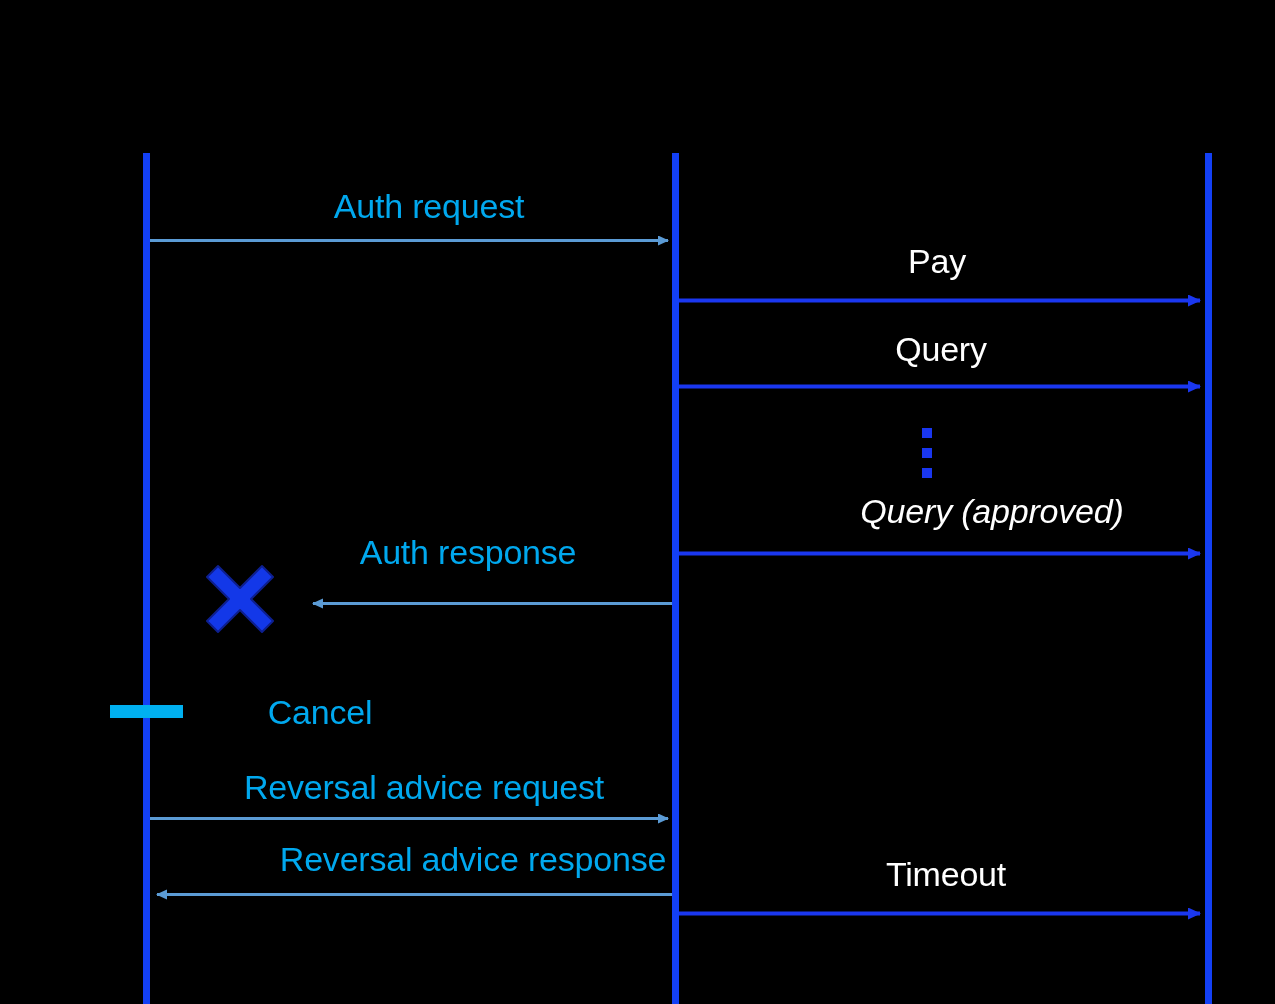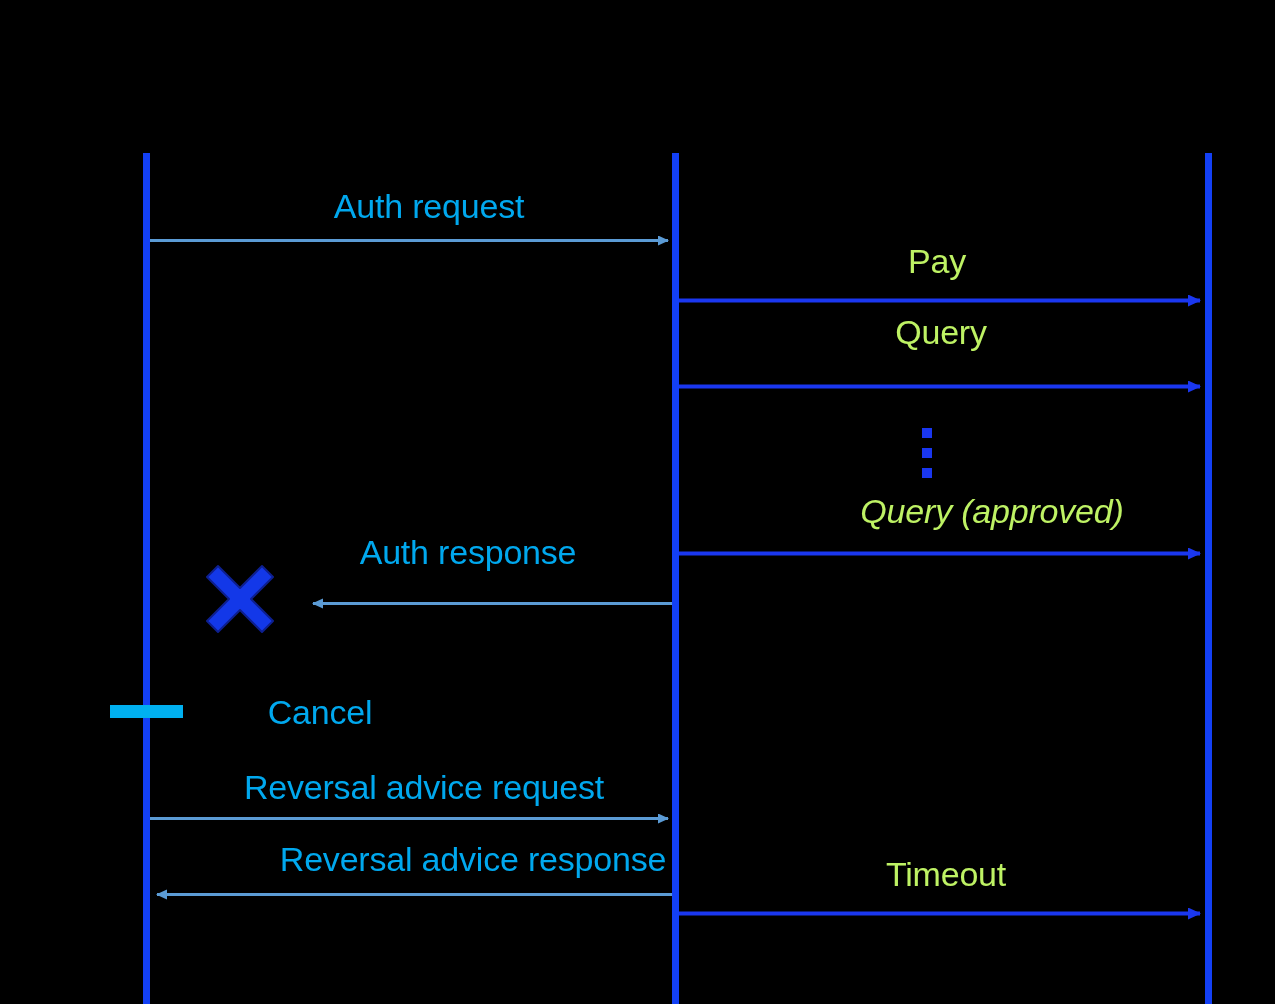--- a/index.html
+++ b/index.html
@@ -25,21 +25,21 @@
   }
   .msg-label {
     position: absolute;
     white-space: nowrap;
     font-family: "Liberation Sans", sans-serif;
     font-size: 34px;
     line-height: 1;
     letter-spacing: -0.2px;
   }
   .label-cyan { color: #00a8ee; }
-  .label-blue { color: #bef264; }
+  .label-blue { color: #ffffff; }
 </style>
 </head>
 <body>
 
 <div id="canvas">
 
   <svg class="diagram" viewBox="0 0 1275 1004">
     <defs>
       <marker id="arrow-cyan" markerWidth="12" markerHeight="12" refX="10" refY="5" orient="auto" markerUnits="userSpaceOnUse">
         <path d="M0,0 L11,5 L0,10 z" fill="#5b9bd5"></path>
@@ -86,21 +86,21 @@
       <rect x="922" y="428" width="10" height="10" fill="#1a37f0"></rect>
       <rect x="922" y="448" width="10" height="10" fill="#1a37f0"></rect>
       <rect x="922" y="468" width="10" height="10" fill="#1a37f0"></rect>
     </g>
   </svg>
 
   <div class="msg-label label-cyan" style="left:429px; top:206px; transform:translate(-50%,-50%);">Auth request</div>
 
   <div class="msg-label label-blue" style="left:937px; top:261px; transform:translate(-50%,-50%);">Pay</div>
 
-  <div class="msg-label label-blue" style="left:941px; top:332px; transform:translate(-50%,-50%);text-align:center;">Query</div>
+  <div class="msg-label label-blue" style="left:941px; top:349px; transform:translate(-50%,-50%);text-align:center;">Query</div>
 
   <div class="msg-label label-blue" style="left:992px; top:511px; transform:translate(-50%,-50%);font-style:italic;">Query (approved)</div>
 
   <div class="msg-label label-cyan" style="left:424px; top:787px; transform:translate(-50%,-50%);">Reversal advice request</div>
 
   <div class="msg-label label-cyan" style="left:468px; top:552px; transform:translate(-50%,-50%);">Auth response</div>
 
   <div class="msg-label label-cyan" style="left:439px; top:859px; transform:translate(-50%,-50%);margin-left:34px;">Reversal advice response</div>
 
   <div class="msg-label label-blue" style="left:946px; top:874px; transform:translate(-50%,-50%);">Timeout</div>

